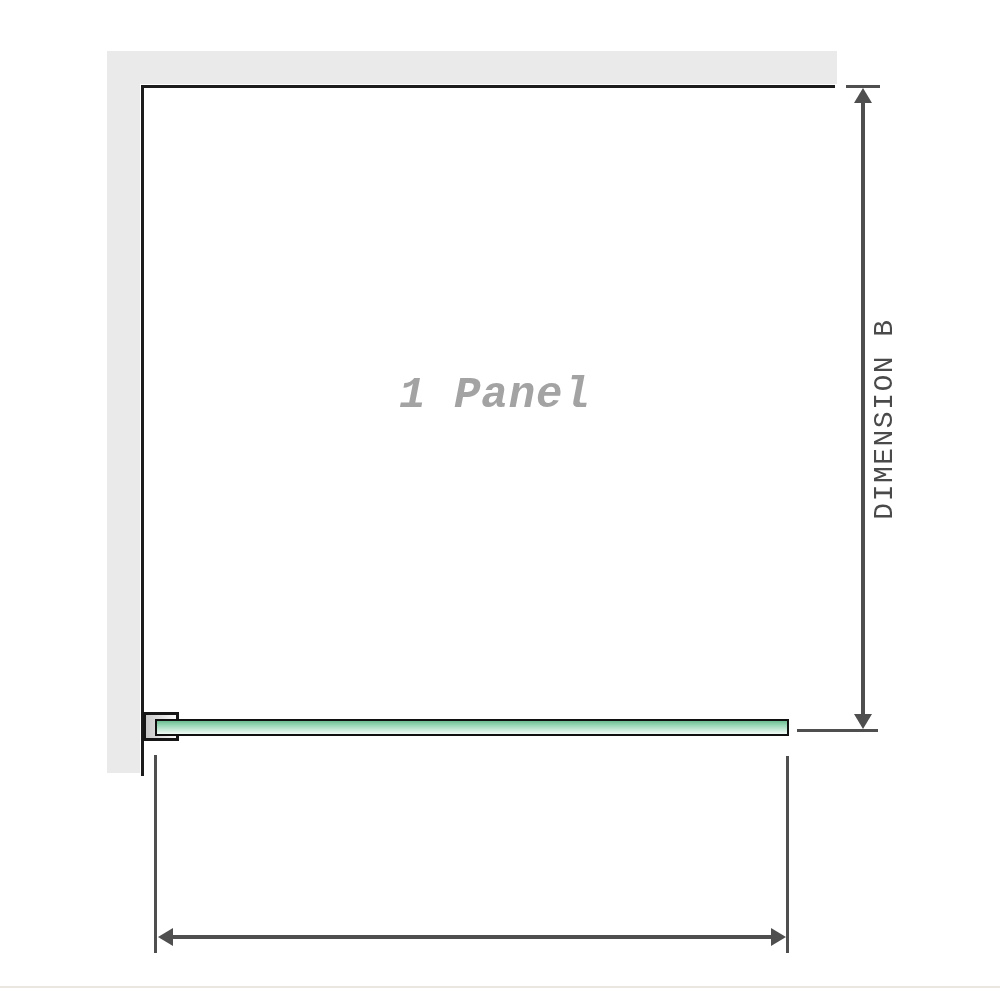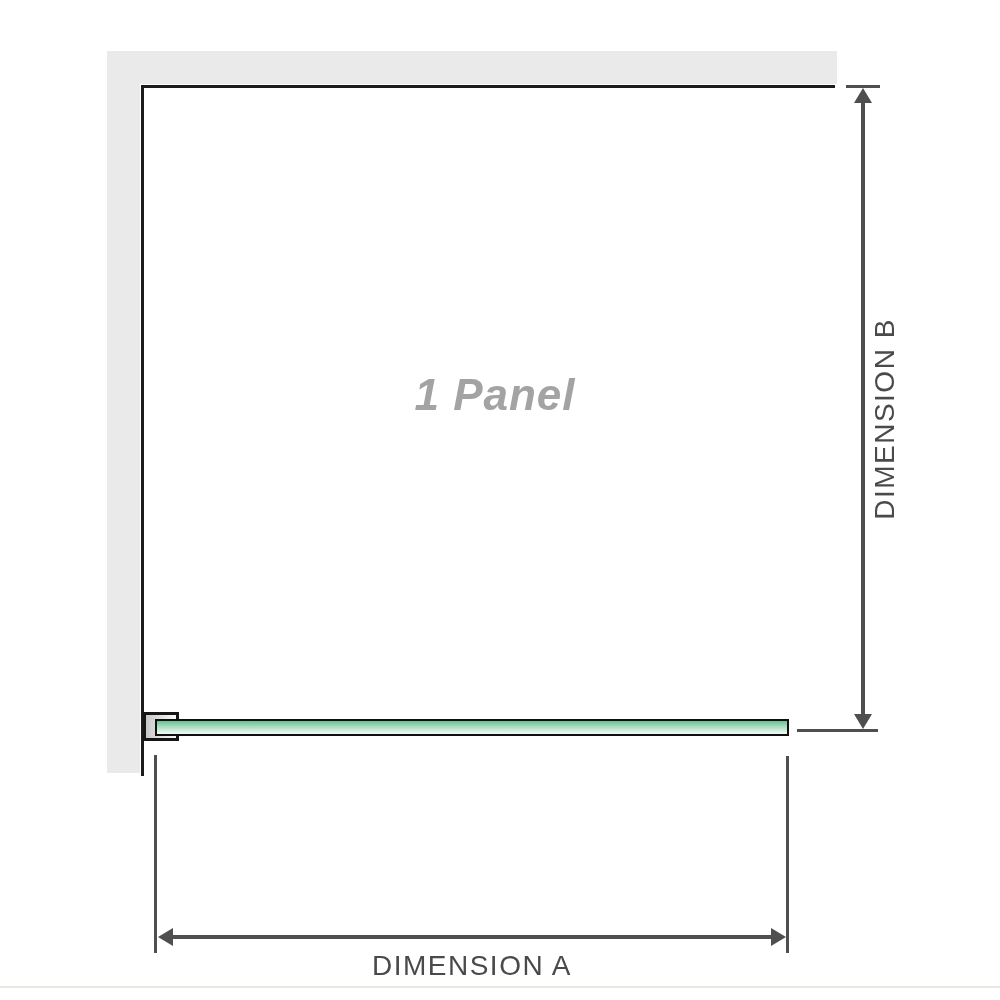--- a/index.html
+++ b/index.html
@@ -1,18 +1,18 @@
 <!DOCTYPE html>
 <html><head>
 <meta charset="utf-8">
 <style>
   html,body{margin:0;padding:0;background:#ffffff;}
   .canvas{
     position:relative;width:1000px;height:1000px;background:#ffffff;overflow:hidden;
-    font-family:Liberation Sans, sans-serif;
+    font-family:Liberation Mono, monospace;
   }
   .abs{position:absolute;}
   
   .wall-top{left:107px;top:51px;width:730px;height:33px;background:#eaeaea;}
   .wall-left{left:107px;top:51px;width:33px;height:722px;background:#eaeaea;}
   
   .edge-top{left:141px;top:85px;width:694px;height:3px;background:#1c1c1c;}
   .edge-left{left:141px;top:85px;width:3px;height:691px;background:#1c1c1c;}
   
   .panel-label{
@@ -76,17 +76,16 @@
   <div class="abs dim dimB-tick-bottom"></div>
   <div class="abs arrow arrow-up"></div>
   <div class="abs arrow arrow-down"></div>
   <div class="abs dimB-label">DIMENSION B</div>
 
   <div class="abs dim dimA-ext-left"></div>
   <div class="abs dim dimA-ext-right"></div>
   <div class="abs dim dimA-line"></div>
   <div class="abs arrow arrow-left"></div>
   <div class="abs arrow arrow-right"></div>
-  <div class="abs dimA-label">DIMENSION A</div>
 
   <div class="abs baseline"></div>
 
 </div>
 
 </body></html>

